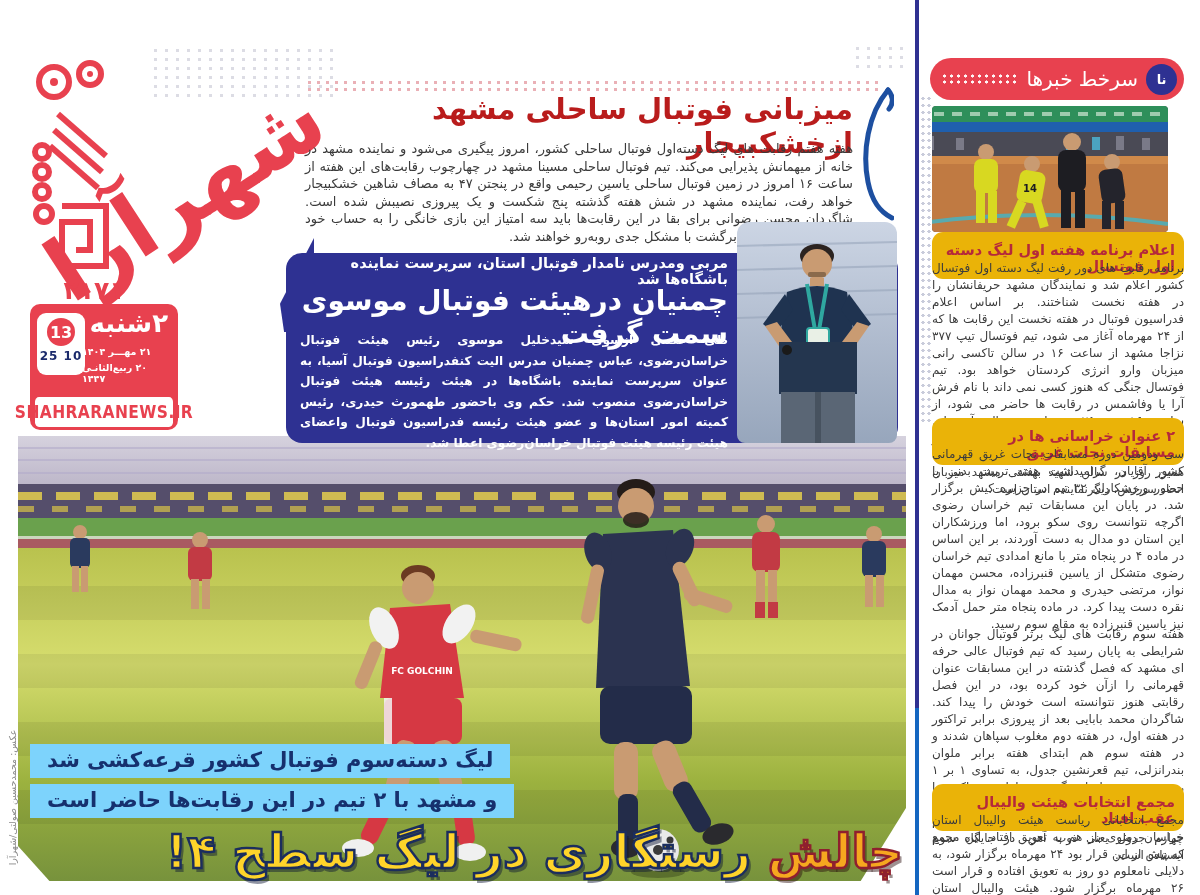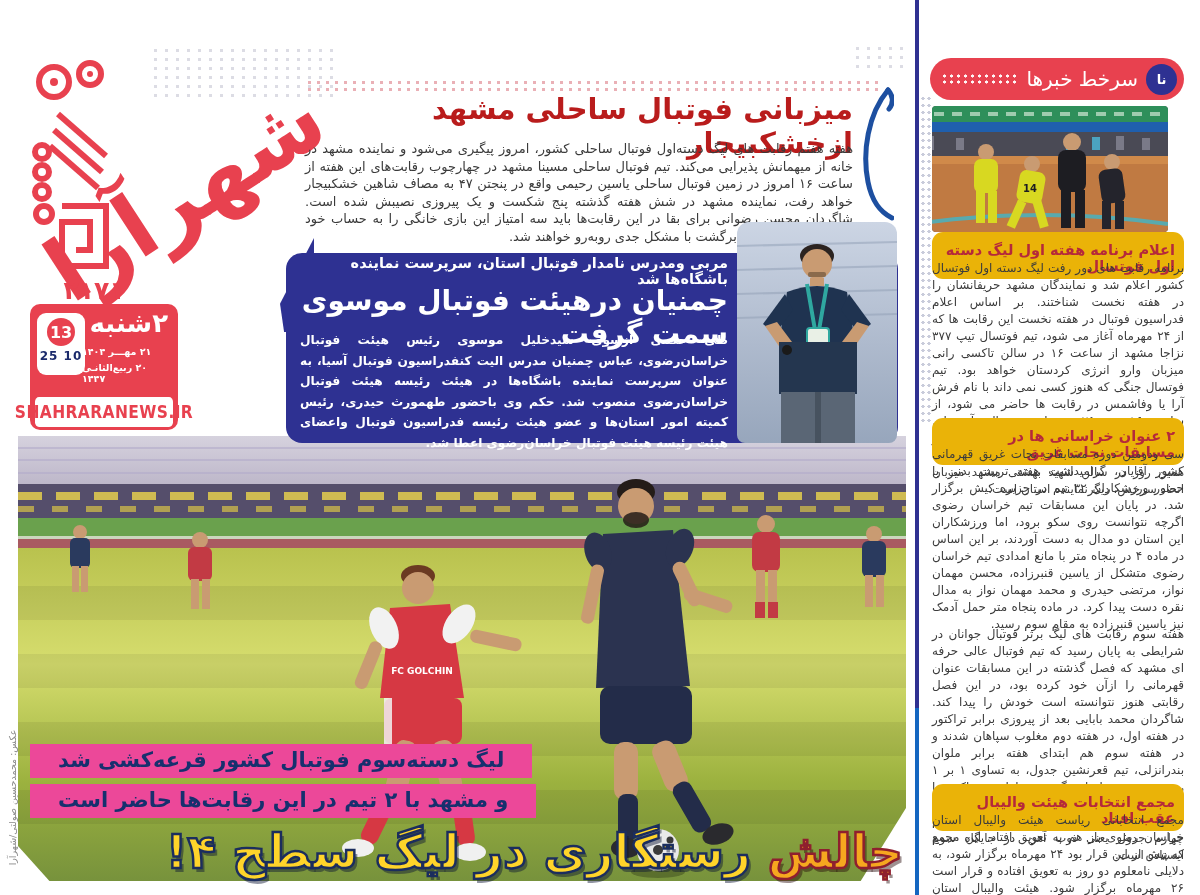--- a/index.html
+++ b/index.html
@@ -48,22 +48,22 @@
   .bb-body{left:300px;top:330px;width:428px;direction:rtl;text-align:justify;color:#ffffff;
     font-size:12.2px;font-weight:bold;line-height:20.5px;z-index:3;}
   .coach-photo{left:737px;top:222px;width:160px;height:221px;border-radius:12px 12px 8px 8px;overflow:hidden;z-index:4;}
   
   .main-photo{left:18px;top:436px;width:776px;height:445px;z-index:1;}
   .notch{background:#fff;z-index:2;}
   .notch-br{left:852px;top:808px;width:54px;height:87px;clip-path:polygon(100% 0,100% 100%,0 100%);}
   .notch-bl{left:18px;top:846px;width:44px;height:49px;clip-path:polygon(0 0,0 100%,100% 100%);}
   .photo-credit{left:-74px;top:792px;width:172px;transform:rotate(-90deg);transform-origin:center;
     font-size:9.5px;color:#8a8a8a;text-align:center;direction:rtl;z-index:2;}
-  .band{left:30px;background:#ec4899;color:#16306e;font-weight:bold;font-size:21px;
-    padding:4px 28px 6px;direction:rtl;white-space:nowrap;z-index:3;}
+  .band{left:30px;background:#7dd3fc;color:#16306e;font-weight:bold;font-size:21px;
+    padding:4px 17px 6px;direction:rtl;white-space:nowrap;z-index:3;}
   .band1{top:744px;}
   .band2{top:784px;}
   .big-yellow{left:235px;top:824px;width:668px;text-align:center;direction:rtl;font-weight:bold;
     font-size:47px;z-index:3;white-space:nowrap;}
   .big-yellow .accent{color:#f6a71f;-webkit-text-stroke:2.5px #8f1f2e;text-shadow:3px 4px 0 rgba(40,10,10,.45);}
   .big-yellow .rest{color:#ffd42a;-webkit-text-stroke:2.5px #1b2d5e;text-shadow:3px 4px 0 rgba(10,20,50,.45);}
   
   .sidebar{left:930px;top:0;width:256px;height:895px;direction:rtl;}
   .sb-banner{position:absolute;top:58px;left:0;right:2px;height:42px;background:#e8414f;border-radius:21px;
     display:flex;align-items:center;padding:0 7px;box-sizing:border-box;}

